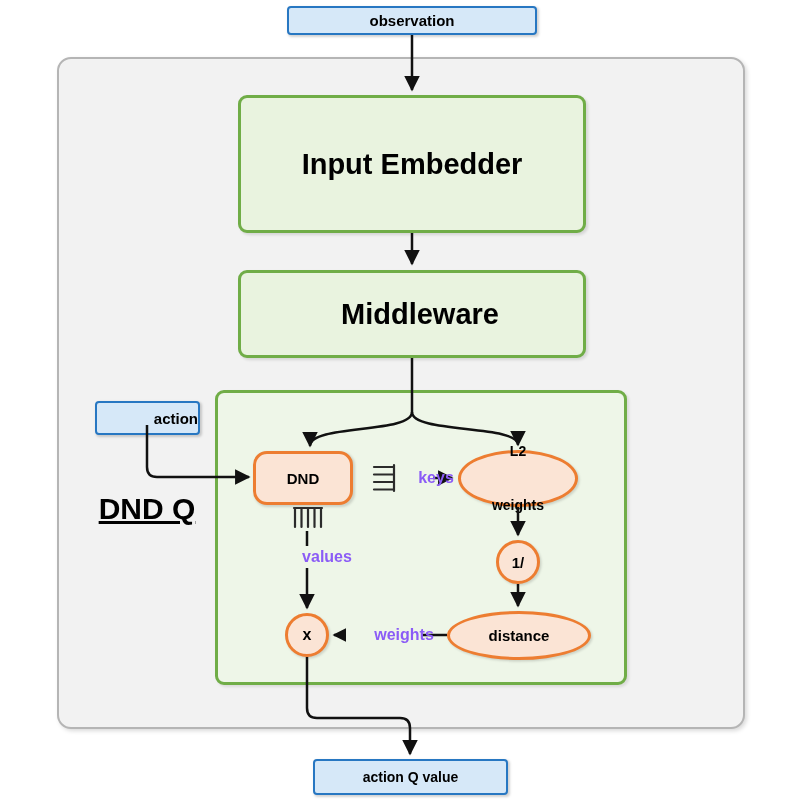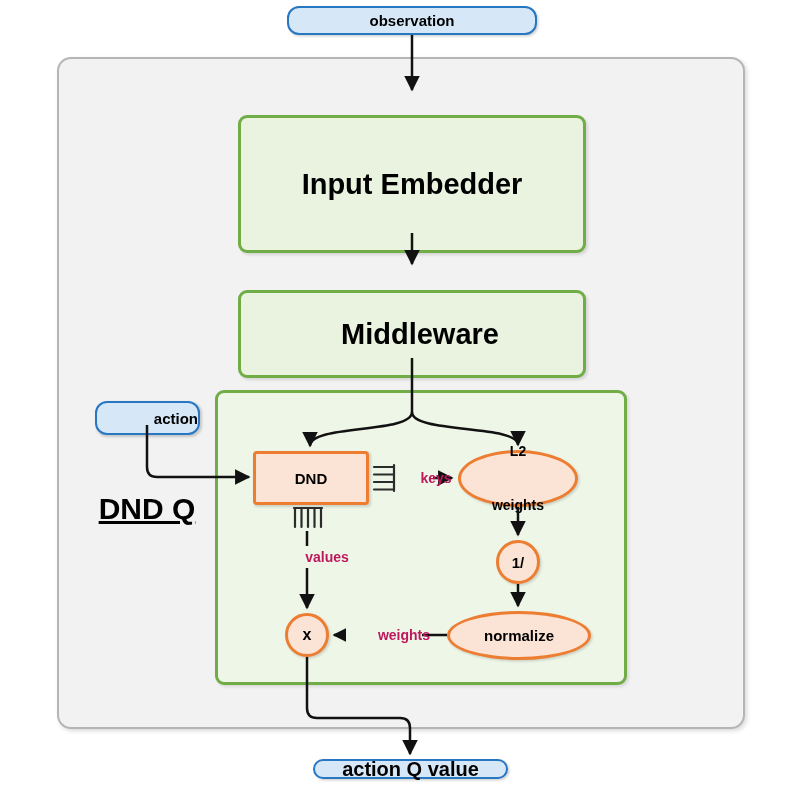--- a/index.html
+++ b/index.html
@@ -18,41 +18,40 @@
     align-items: center;
     justify-content: center;
     font-weight: bold;
     color: #000;
     text-align: center;
     z-index: 3;
   }
   .blue {
     background: var(--blue-fill);
     border: 2.5px solid var(--blue-border);
-    border-radius: 12px;
+    border-radius: 4px;
     font-size: 15px;
     box-shadow: 1.5px 1.5px 2.5px rgba(0,0,0,0.18);
     z-index: 4;
   }
   .container-gray {
     position: absolute;
     box-sizing: border-box;
     background: var(--gray-fill);
     border: 2px solid var(--gray-border);
     border-radius: 14px;
     box-shadow: 2px 2px 4px rgba(0,0,0,0.15);
     z-index: 1;
   }
   .greenbox {
     background: var(--green-fill);
     border: 3px solid var(--green-border);
     border-radius: 9px;
     font-size: 29px;
     box-shadow: 2px 2px 3px rgba(0,0,0,0.12);
-    margin-top: 20px;
   }
   .container-green {
     position: absolute;
     box-sizing: border-box;
     background: var(--container-green-fill);
     border: 3px solid var(--green-border);
     border-radius: 9px;
     box-shadow: 2px 2px 3px rgba(0,0,0,0.10);
     z-index: 2;
   }
@@ -78,22 +77,22 @@
     z-index: 5;
     pointer-events: none;
   }
   .edge-label {
     position: absolute;
     box-sizing: border-box;
     display: flex;
     align-items: center;
     justify-content: center;
     font-weight: bold;
-    font-size: 14px;
-    color: #be185d;
+    font-size: 16px;
+    color: #8b5cf6;
     z-index: 6;
     padding-left: 40px;
   }
   .edge-label.on-line { background: var(--container-green-fill); }
   .two-line { line-height: 1.2; }
 </style>
 </head>
 <body>
 
 <div class="stage">
@@ -115,42 +114,42 @@
   </div>
 
   <div class="node blue" style="left:95px; top:401px; width:105px; height:34px;align-items:flex-end;">
     <span>action</span>
   </div>
 
   <div class="big-label" style="left:72px; top:487px; width:150px;text-decoration:underline;">
     <div>DND Q</div>
   </div>
 
-  <div class="node orange" style="left:253px; top:451px; width:116px; height:54px; border-radius:4px; font-size:15px;">
+  <div class="node orange" style="left:253px; top:451px; width:100px; height:54px; border-radius:14px; font-size:15px;">
     <span>DND</span>
   </div>
 
   <div class="node orange ellipse two-line" style="left:458px; top:450px; width:120px; height:57px; font-size:14px;">
     <div>L2</div>
     <div>weights</div>
   </div>
 
   <div class="node orange ellipse" style="left:496px; top:540px; width:44px; height:44px; font-size:15px;">
     <span>1/</span>
   </div>
 
   <div class="node orange ellipse" style="left:447px; top:611px; width:144px; height:49px; font-size:15px;">
-    <span>normalize</span>
+    <span>distance</span>
   </div>
 
   <div class="node orange ellipse" style="left:285px; top:613px; width:44px; height:44px; font-size:16px;">
     <span>x</span>
   </div>
 
-  <div class="node blue" style="left:313px; top:759px; width:195px; height:20px; font-size:20px;">
+  <div class="node blue" style="left:313px; top:759px; width:195px; height:36px; font-size:14px;">
     <span>action Q value</span>
   </div>
 
   <svg class="overlay" width="800" height="800" viewBox="0 0 800 800">
     <defs>
       <marker id="arrow" viewBox="0 0 10 10" refX="9" refY="5" markerWidth="6.2" markerHeight="6.2" orient="auto">
         <path d="M0,0 L10,5 L0,10 z" fill="var(--arrow)"></path>
       </marker>
     </defs>
 

